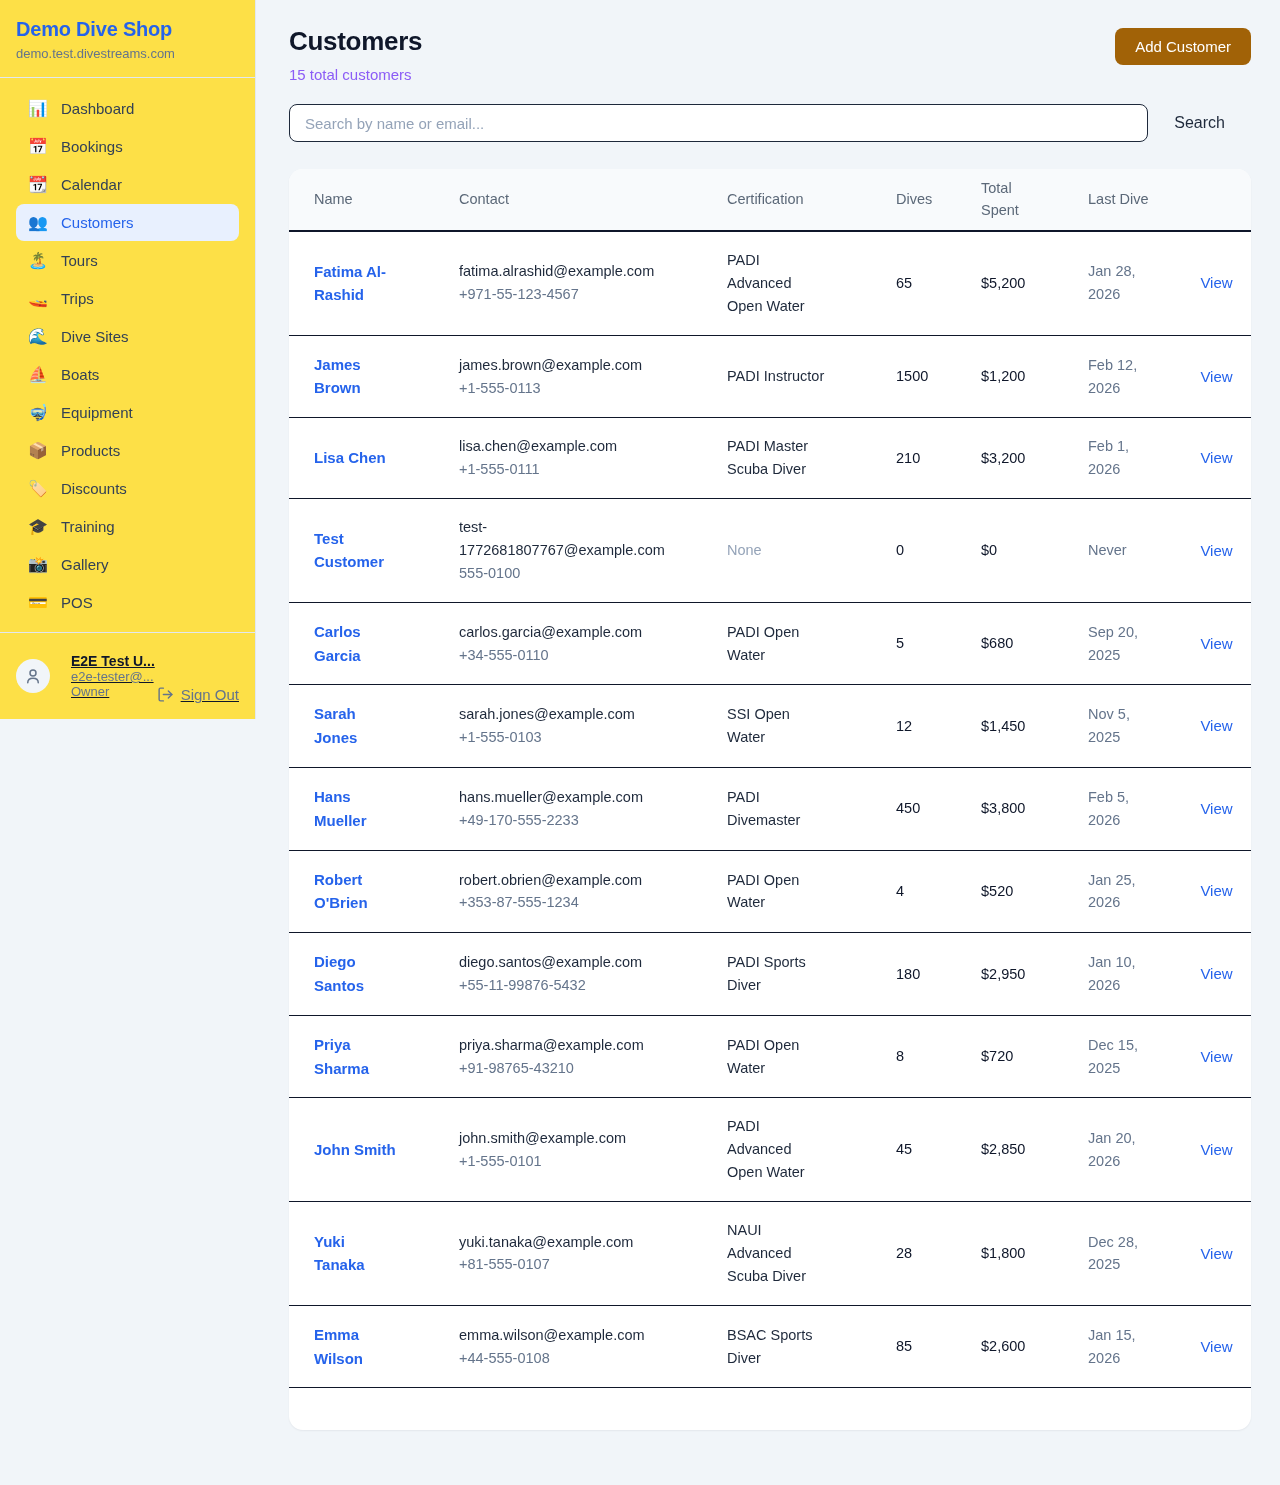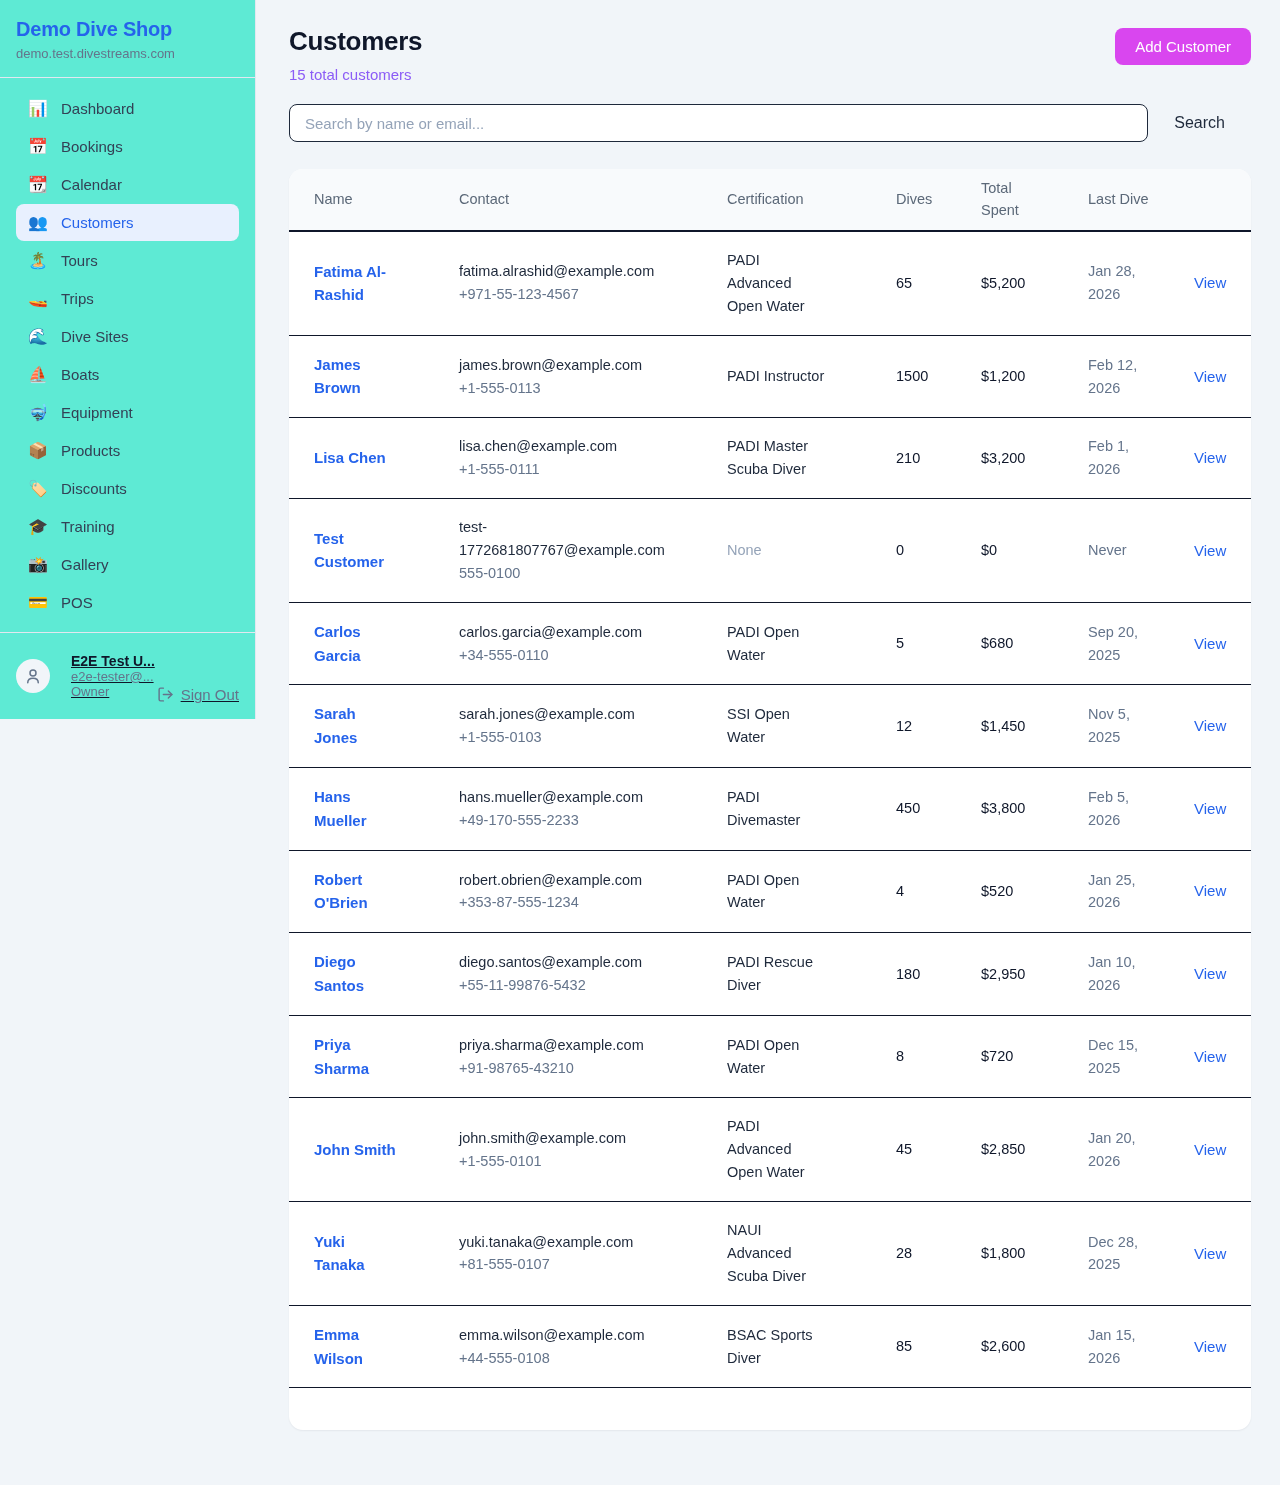--- a/index.html
+++ b/index.html
@@ -9,21 +9,21 @@
     background: #f1f5f9;
     color: #0f172a;
     min-height: 1485px;
   }
   .app { display: flex; align-items: flex-start; }
 
   
   .sidebar {
     width: 256px;
     flex: 0 0 256px;
-    background: #5eead4;
+    background: #fde047;
     border-right: 1px solid #e2e8f0;
   }
   .shop-header { padding: 18px 16px 16px 16px; border-bottom: 1px solid #e2e8f0; }
   .shop-name { color: #2563eb; font-size: 20px; font-weight: 700; letter-spacing: -0.2px; }
   .shop-domain { color: #64748b; font-size: 13px; margin-top: 5px; }
 
   nav { padding: 12px 16px 10px 16px; }
   .nav-item {
     display: flex; align-items: center; gap: 13px;
     padding: 10px 12px; border-radius: 8px;
@@ -50,21 +50,21 @@
     background: none; border: none; color: #64748b;
     font-size: 15px; font-family: inherit; cursor: pointer; white-space: nowrap; margin-top: 37px;
   }
 
   
   main { flex: 1; padding: 26px 30px 24px 33px; }
   .page-header { display: flex; justify-content: space-between; align-items: flex-start; }
   .page-title { font-size: 26px; font-weight: 700; color: #0f172a; letter-spacing: -0.3px; }
   .page-subtitle { font-size: 15px; color: #8b5cf6; margin-top: 9px; }
   .add-btn {
-    background: #d946ef; color: #fff; border: none; border-radius: 8px;
+    background: #a16207; color: #fff; border: none; border-radius: 8px;
     font-family: inherit; font-size: 15px; font-weight: 500;
     padding: 10px 20px; cursor: pointer; margin-top: 2px;
   }
 
   .search-row { display: flex; align-items: center; margin-top: 21px; }
   .search-input {
     flex: 1; height: 38px; border: 1px solid #1e293b; border-radius: 8px;
     background: #fff; padding: 16px 15px; font-size: 15px; font-family: inherit; color: #0f172a;
   }
   .search-input::placeholder { color: #94a3b8; }
@@ -95,21 +95,21 @@
     font-size: 14.5px; line-height: 1.58;
   }
   tbody tr + tr td { border-top: 1px solid #0f172a; }
 
   th:first-child, td:first-child { padding-left: 25px; }
   th:nth-child(2), td:nth-child(2) { padding-left: 40px; padding-right: 38px; }
   th:nth-child(3), td:nth-child(3) { padding-left: 25px; padding-right: 45px; }
   th:nth-child(4), td:nth-child(4) { padding-left: 26px; }
   th:nth-child(5), td:nth-child(5) { padding-left: 25px; }
   th:nth-child(6), td:nth-child(6) { padding-left: 26px; }
-  th:last-child, td:last-child { padding-left: 24px; padding-right: 12px; }
+  th:last-child, td:last-child { padding-left: 24px; padding-right: 12px; text-align: center; }
 
   .name-link { color: #2563eb; font-weight: 600; font-size: 15px; text-decoration: none; display: inline-block; }
   .email { color: #1e293b; }
   .phone { color: #64748b; }
   .cert { color: #1e293b; }
   .cert.muted { color: #94a3b8; }
   .dives, .spent { color: #0f172a; }
   .last-dive { color: #64748b; }
   .view-link { color: #2563eb; font-size: 15px; font-weight: 500; text-decoration: none; }
 </style>
@@ -362,21 +362,21 @@
               <td><a href="#" class="view-link">View</a></td>
             </tr>
 
 
             <tr>
               <td><a href="#" class="name-link">Diego Santos</a></td>
               <td>
                 <div class="email">diego.santos@example.com</div>
                 <div class="phone">+55-11-99876-5432</div>
               </td>
-              <td><span class="cert">PADI Rescue Diver</span></td>
+              <td><span class="cert">PADI Sports Diver</span></td>
               <td><span class="dives">180</span></td>
               <td><span class="spent">$2,950</span></td>
               <td><span class="last-dive">Jan 10, 2026</span></td>
               <td><a href="#" class="view-link">View</a></td>
             </tr>
 
             <tr>
               <td><a href="#" class="name-link">Priya Sharma</a></td>
               <td>
                 <div class="email">priya.sharma@example.com</div>

